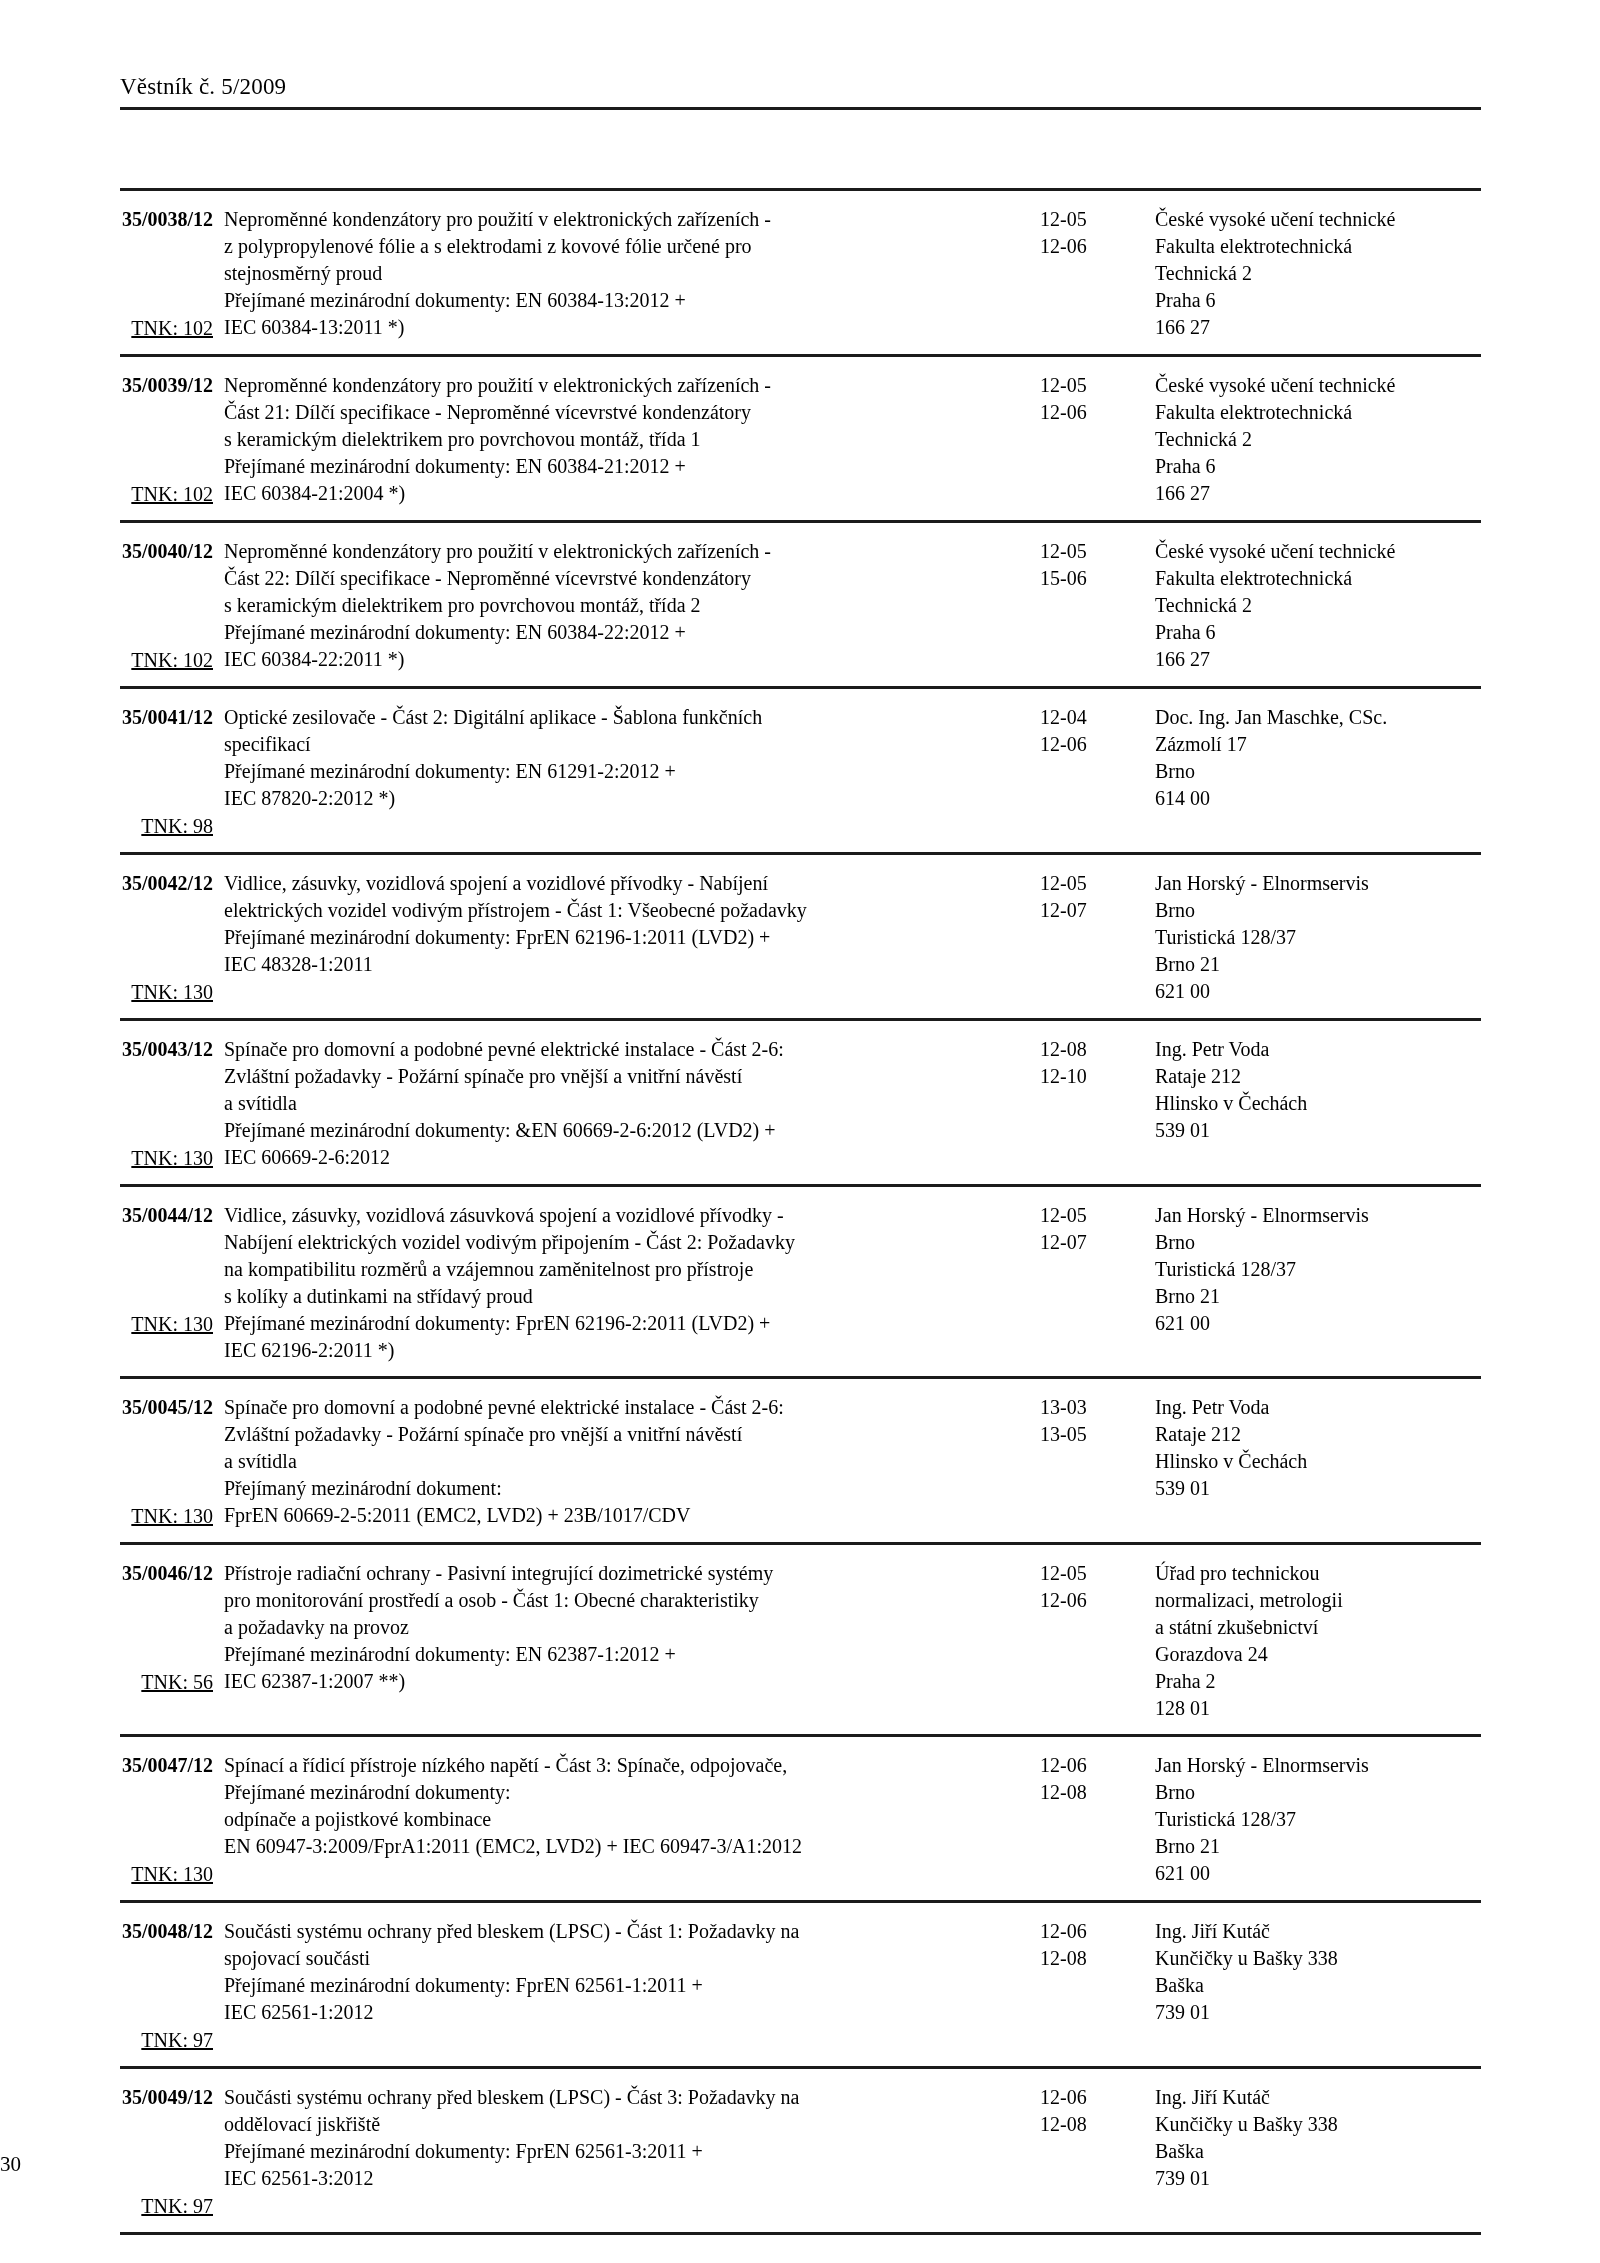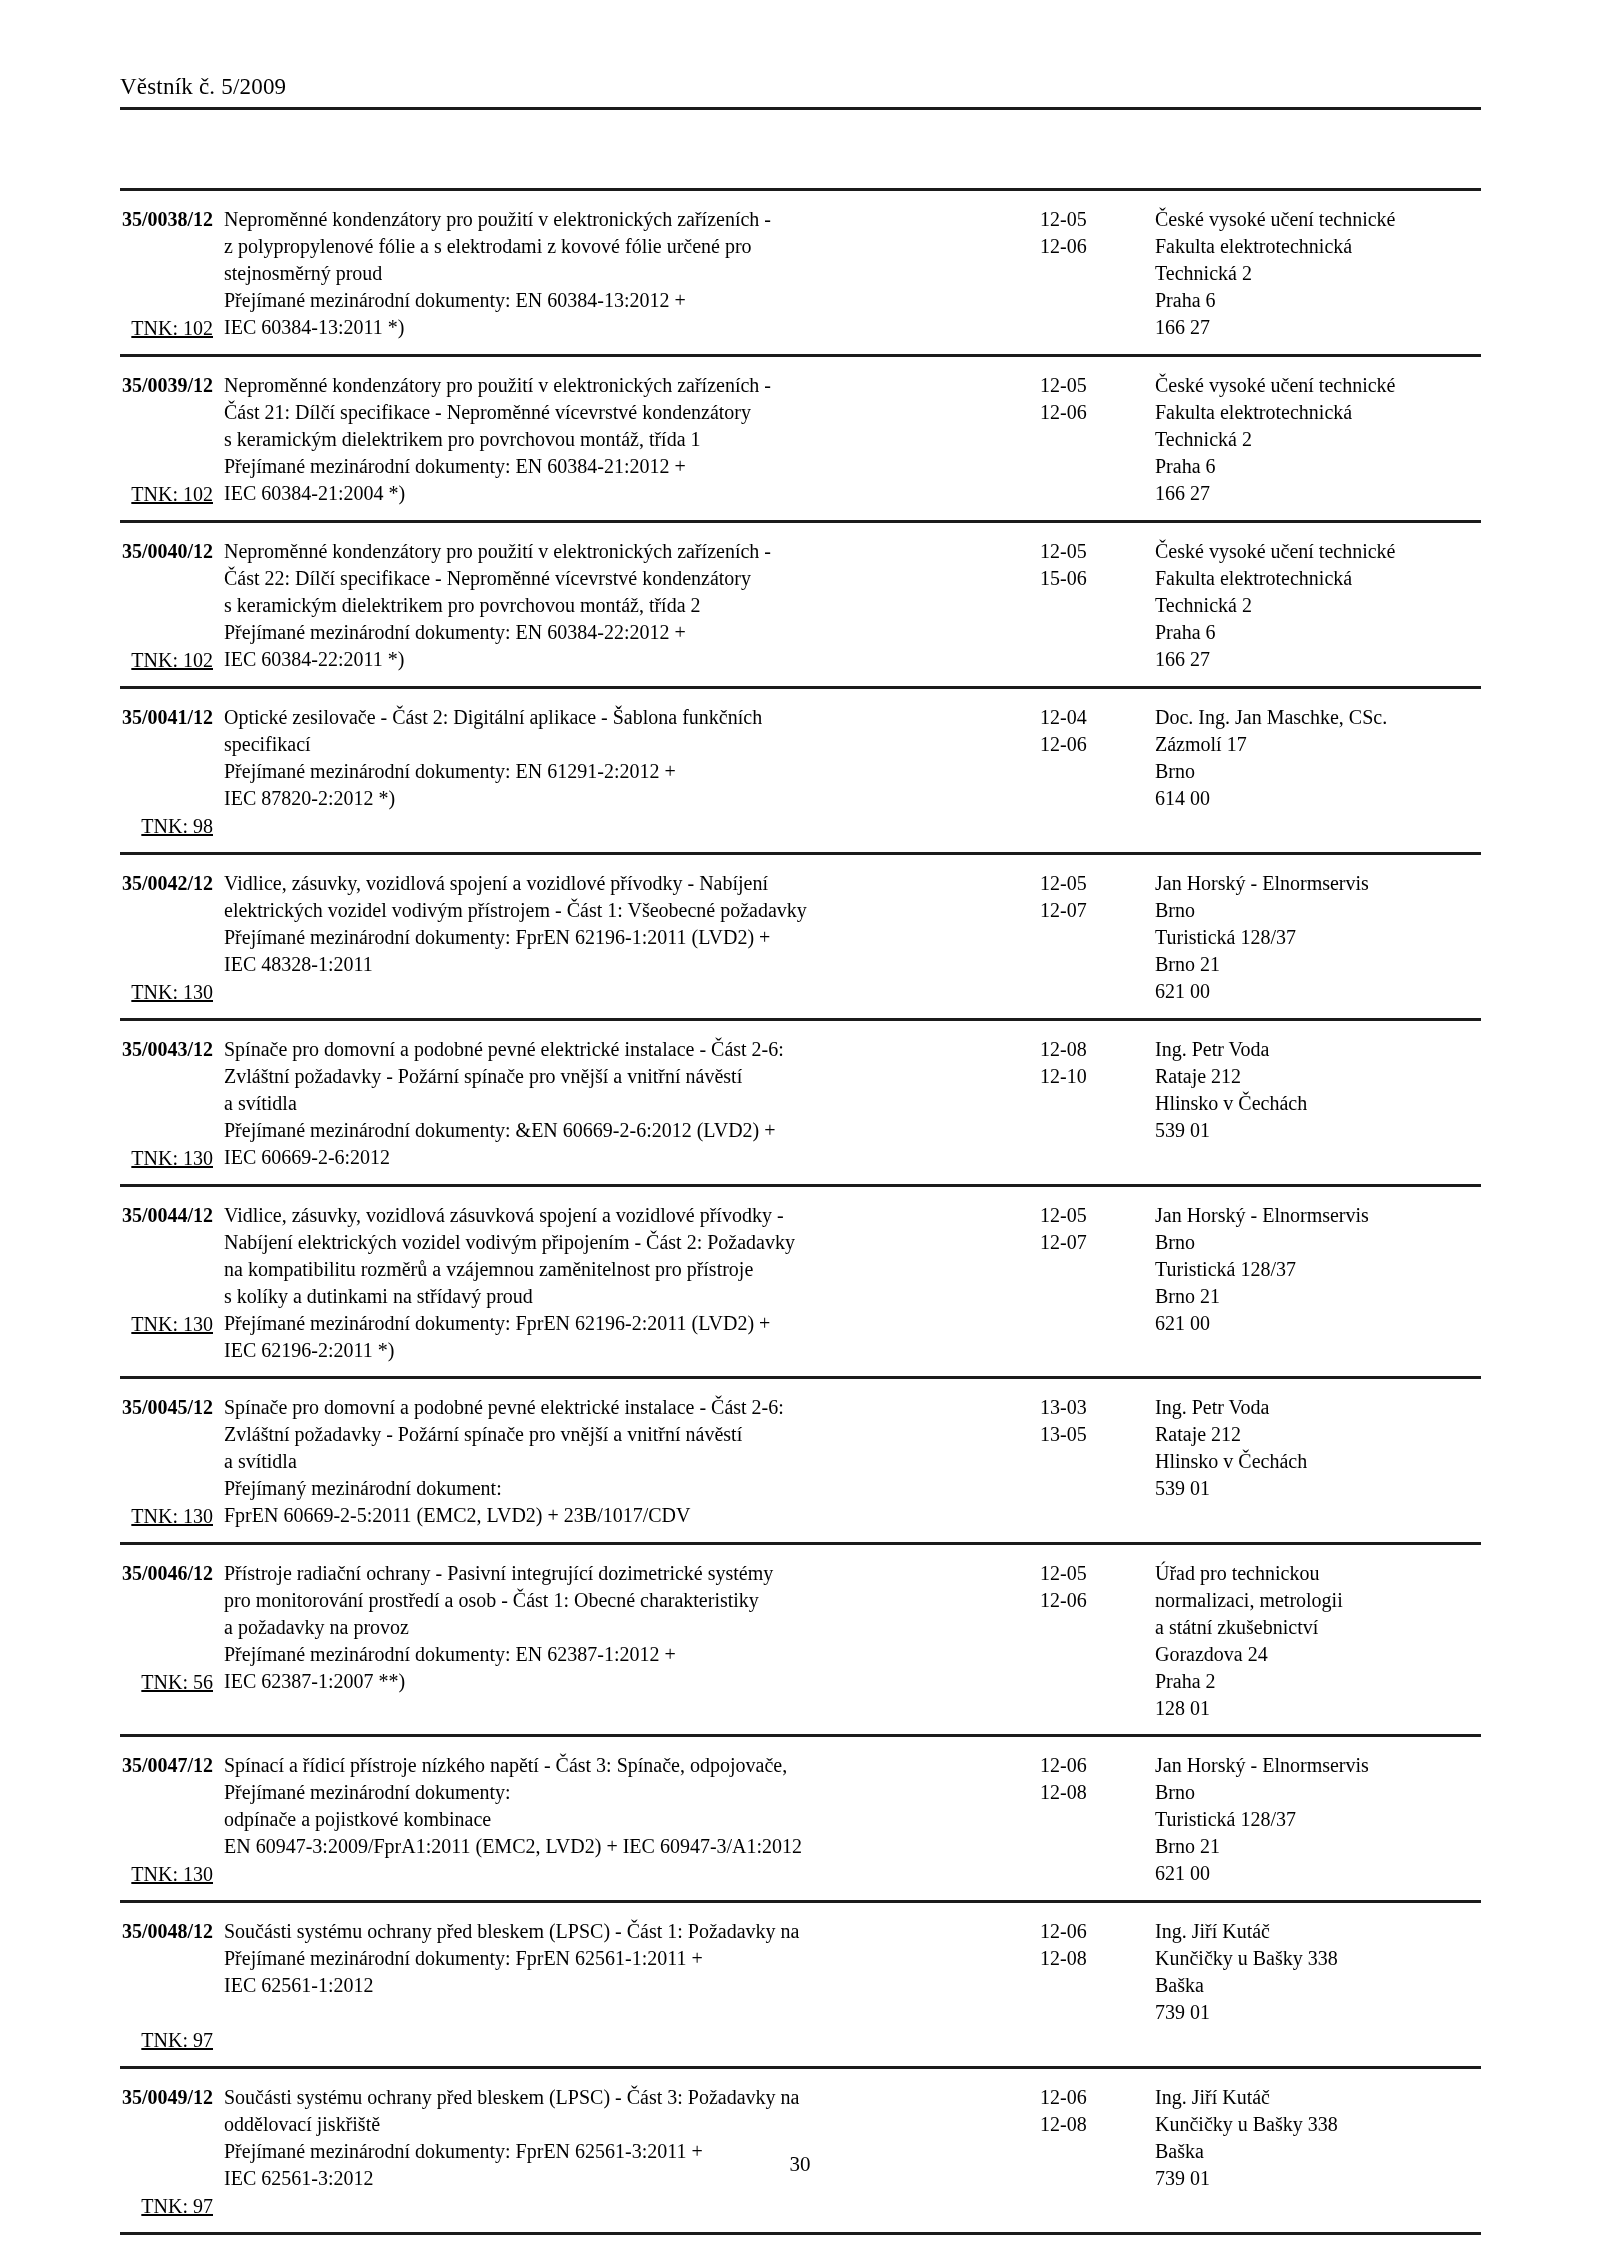--- a/index.html
+++ b/index.html
@@ -43,21 +43,20 @@
     padding-right: 11px;
   }
   .entry-id { font-weight: bold; }
   .entry-tnk { margin-top: 82px; text-decoration: underline; } 
   .cell-desc div, .cell-dates div, .cell-addr div { white-space: nowrap; }
   .page-number {
     position: absolute;
     top: 2152px;
     left: 0;
     width: 1600px;
-    text-align: center;
     font-size: 21px;
   }
 </style>
 </head>
 <body>
 
 <div class="page">
   <div class="header-title">Věstník č. 5/2009</div>
   <div class="header-rule"></div>
 
@@ -308,20 +307,21 @@
         </div>
   </div>
 
   <div class="entry">
     <div class="cell-id">
       <div class="entry-id">35/0048/12</div>
       <div class="entry-tnk">TNK: 97</div>
     </div>
     <div class="cell-desc">
           <div>Součásti systému ochrany před bleskem (LPSC) - Část 1: Požadavky na</div>
+          <div>spojovací součásti</div>
           <div>Přejímané mezinárodní dokumenty: FprEN 62561-1:2011 +</div>
           <div>IEC 62561-1:2012</div>
         </div>
     <div class="cell-dates">
           <div>12-06</div>
           <div>12-08</div>
         </div>
     <div class="cell-addr">
           <div>Ing. Jiří Kutáč</div>
           <div>Kunčičky u Bašky 338</div>

